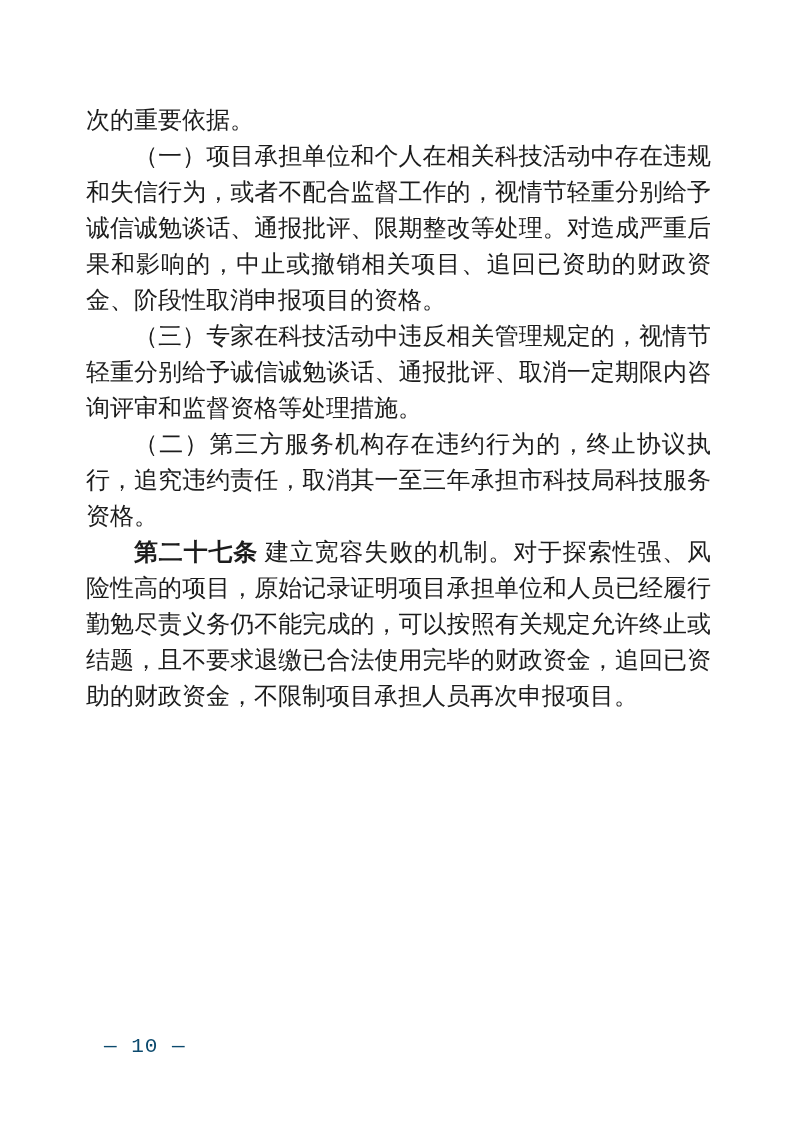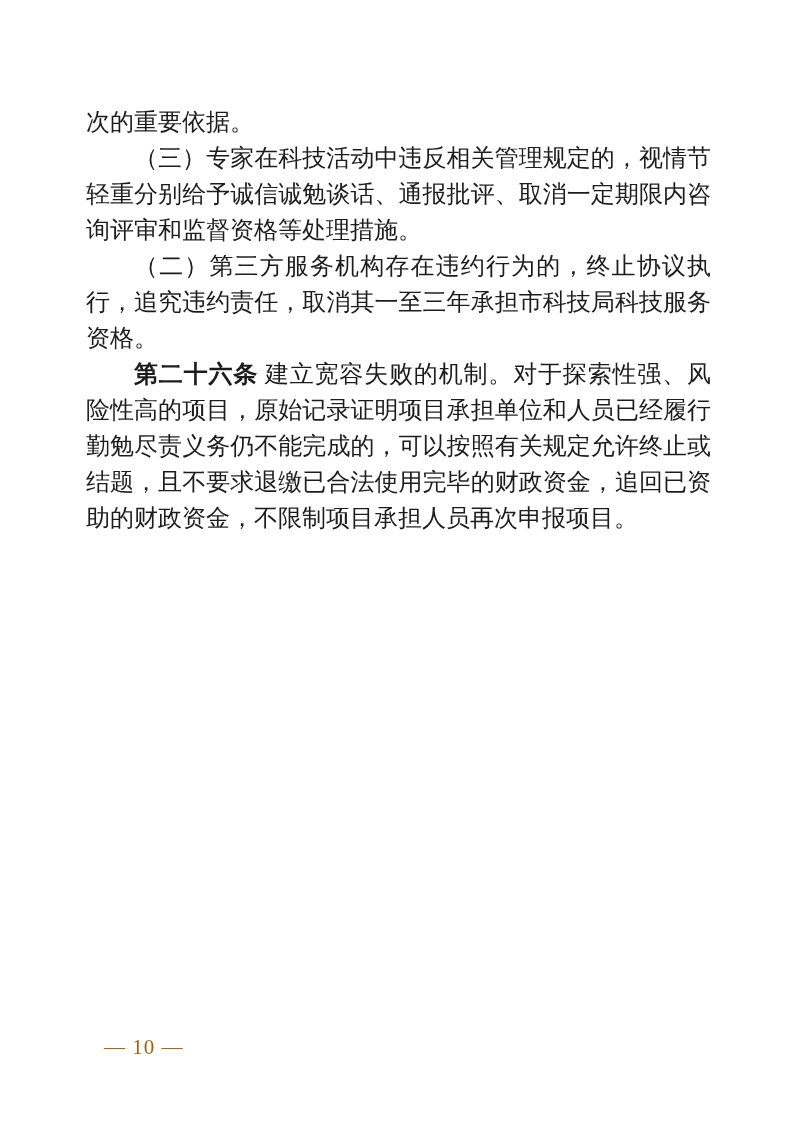--- a/index.html
+++ b/index.html
@@ -12,20 +12,21 @@
     background: #ffffff;
     position: relative;
     overflow: hidden;
     font-family: "Liberation Serif", "DejaVu Serif", serif;
     color: #1c1c1c;
   }
   .page {
     position: absolute;
     inset: 0;
     background: #ffffff;
+    font-family: Liberation Mono, monospace;
   }
   .content {
     position: absolute;
     left: 86px;
     top: 104px;
     width: 625px;
     font-size: 24px;
     line-height: 36px;
     text-align: justify;
     text-justify: inter-ideograph;
@@ -45,40 +46,41 @@
   }
   .para.tight-lead .lead {
     margin-right: 0.28em;
   }
   .footer {
     position: absolute;
     left: 104px;
     top: 1035px;
     font-size: 21px;
     letter-spacing: 1px;
-    color: #a16207;
+    color: #0c4a6e;
   }
 </style>
 </head>
 <body>
 
 <main class="page">
 
   <section class="content">
 
     <p class="para no-indent"><span>次的重要依据。</span></p>
 
 
 
+    <p class="para"><span>（一）项目承担单位和个人在相关科技活动中存在违规和失信行为，或者不配合监督工作的，视情节轻重分别给予诚信诚勉谈话、通报批评、限期整改等处理。对造成严重后果和影响的，中止或撤销相关项目、追回已资助的财政资金、阶段性取消申报项目的资格。</span></p>
 
     <p class="para"><span>（三）专家在科技活动中违反相关管理规定的，视情节轻重分别给予诚信诚勉谈话、通报批评、取消一定期限内咨询评审和监督资格等处理措施。</span></p>
 
     <p class="para"><span>（二）第三方服务机构存在违约行为的，终止协议执行，追究违约责任，取消其一至三年承担市科技局科技服务资格。</span></p>
 
-    <p class="para tight-lead"><span class="lead">第二十六条</span><span>建立宽容失败的机制。对于探索性强、风险性高的项目，原始记录证明项目承担单位和人员已经履行勤勉尽责义务仍不能完成的，可以按照有关规定允许终止或结题，且不要求退缴已合法使用完毕的财政资金，追回已资助的财政资金，不限制项目承担人员再次申报项目。</span></p>
+    <p class="para tight-lead"><span class="lead">第二十七条</span><span>建立宽容失败的机制。对于探索性强、风险性高的项目，原始记录证明项目承担单位和人员已经履行勤勉尽责义务仍不能完成的，可以按照有关规定允许终止或结题，且不要求退缴已合法使用完毕的财政资金，追回已资助的财政资金，不限制项目承担人员再次申报项目。</span></p>
 
 
   </section>
 
   <footer class="footer">
     <span>— 10 —</span>
   </footer>
 
 </main>
 

